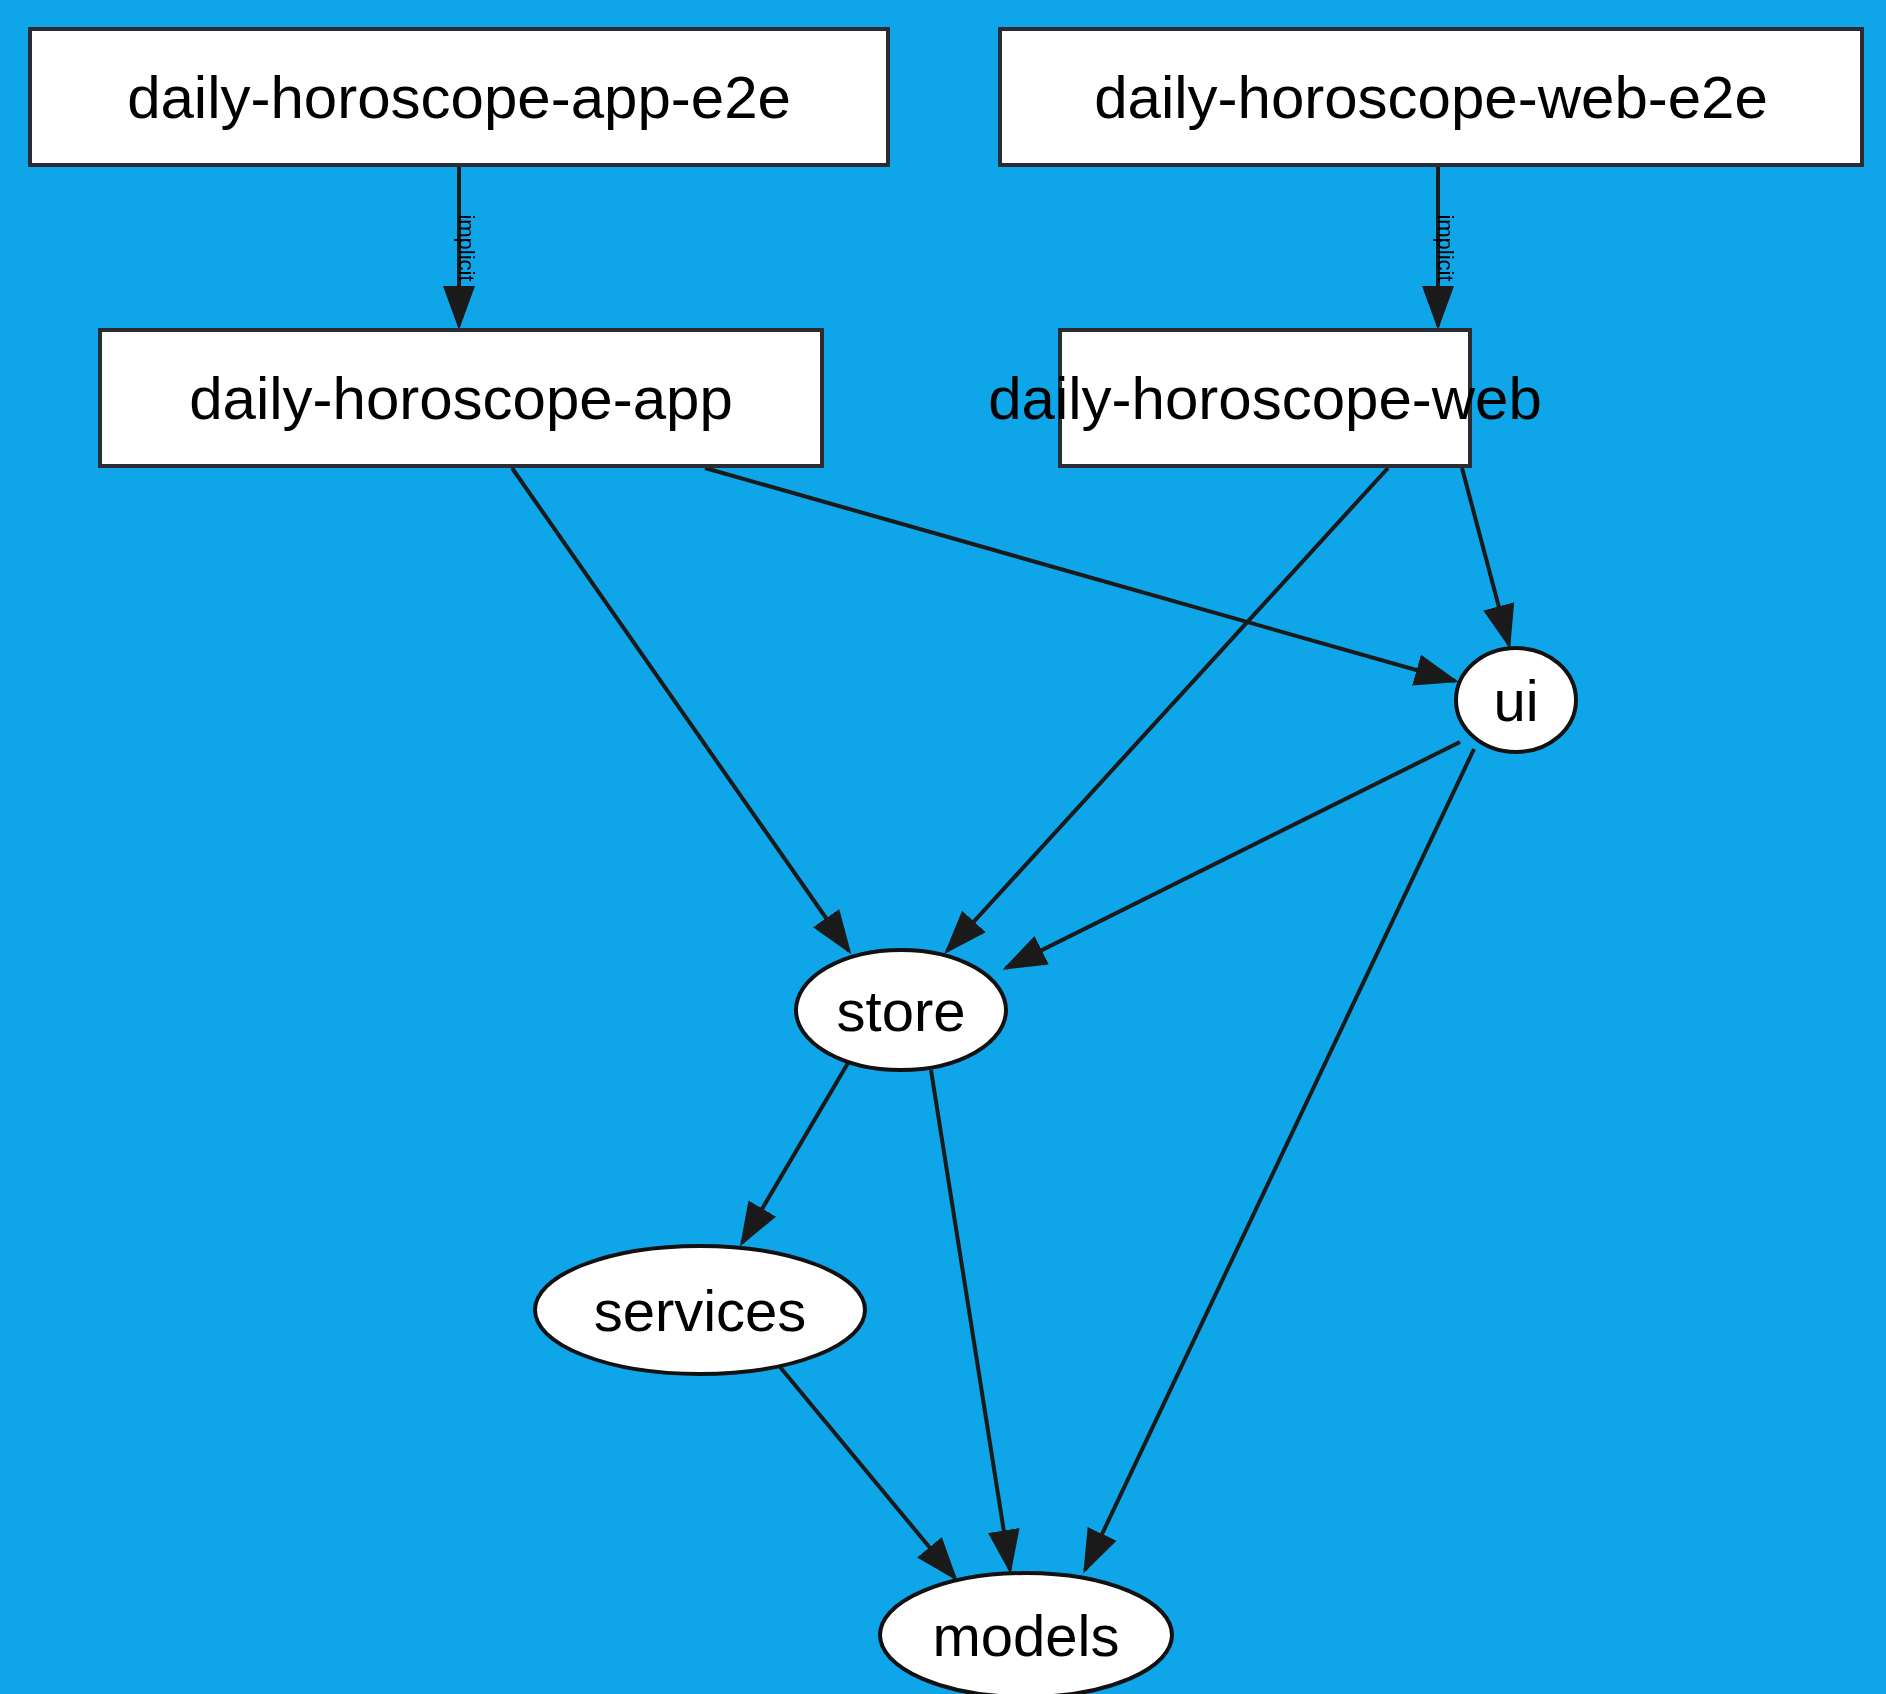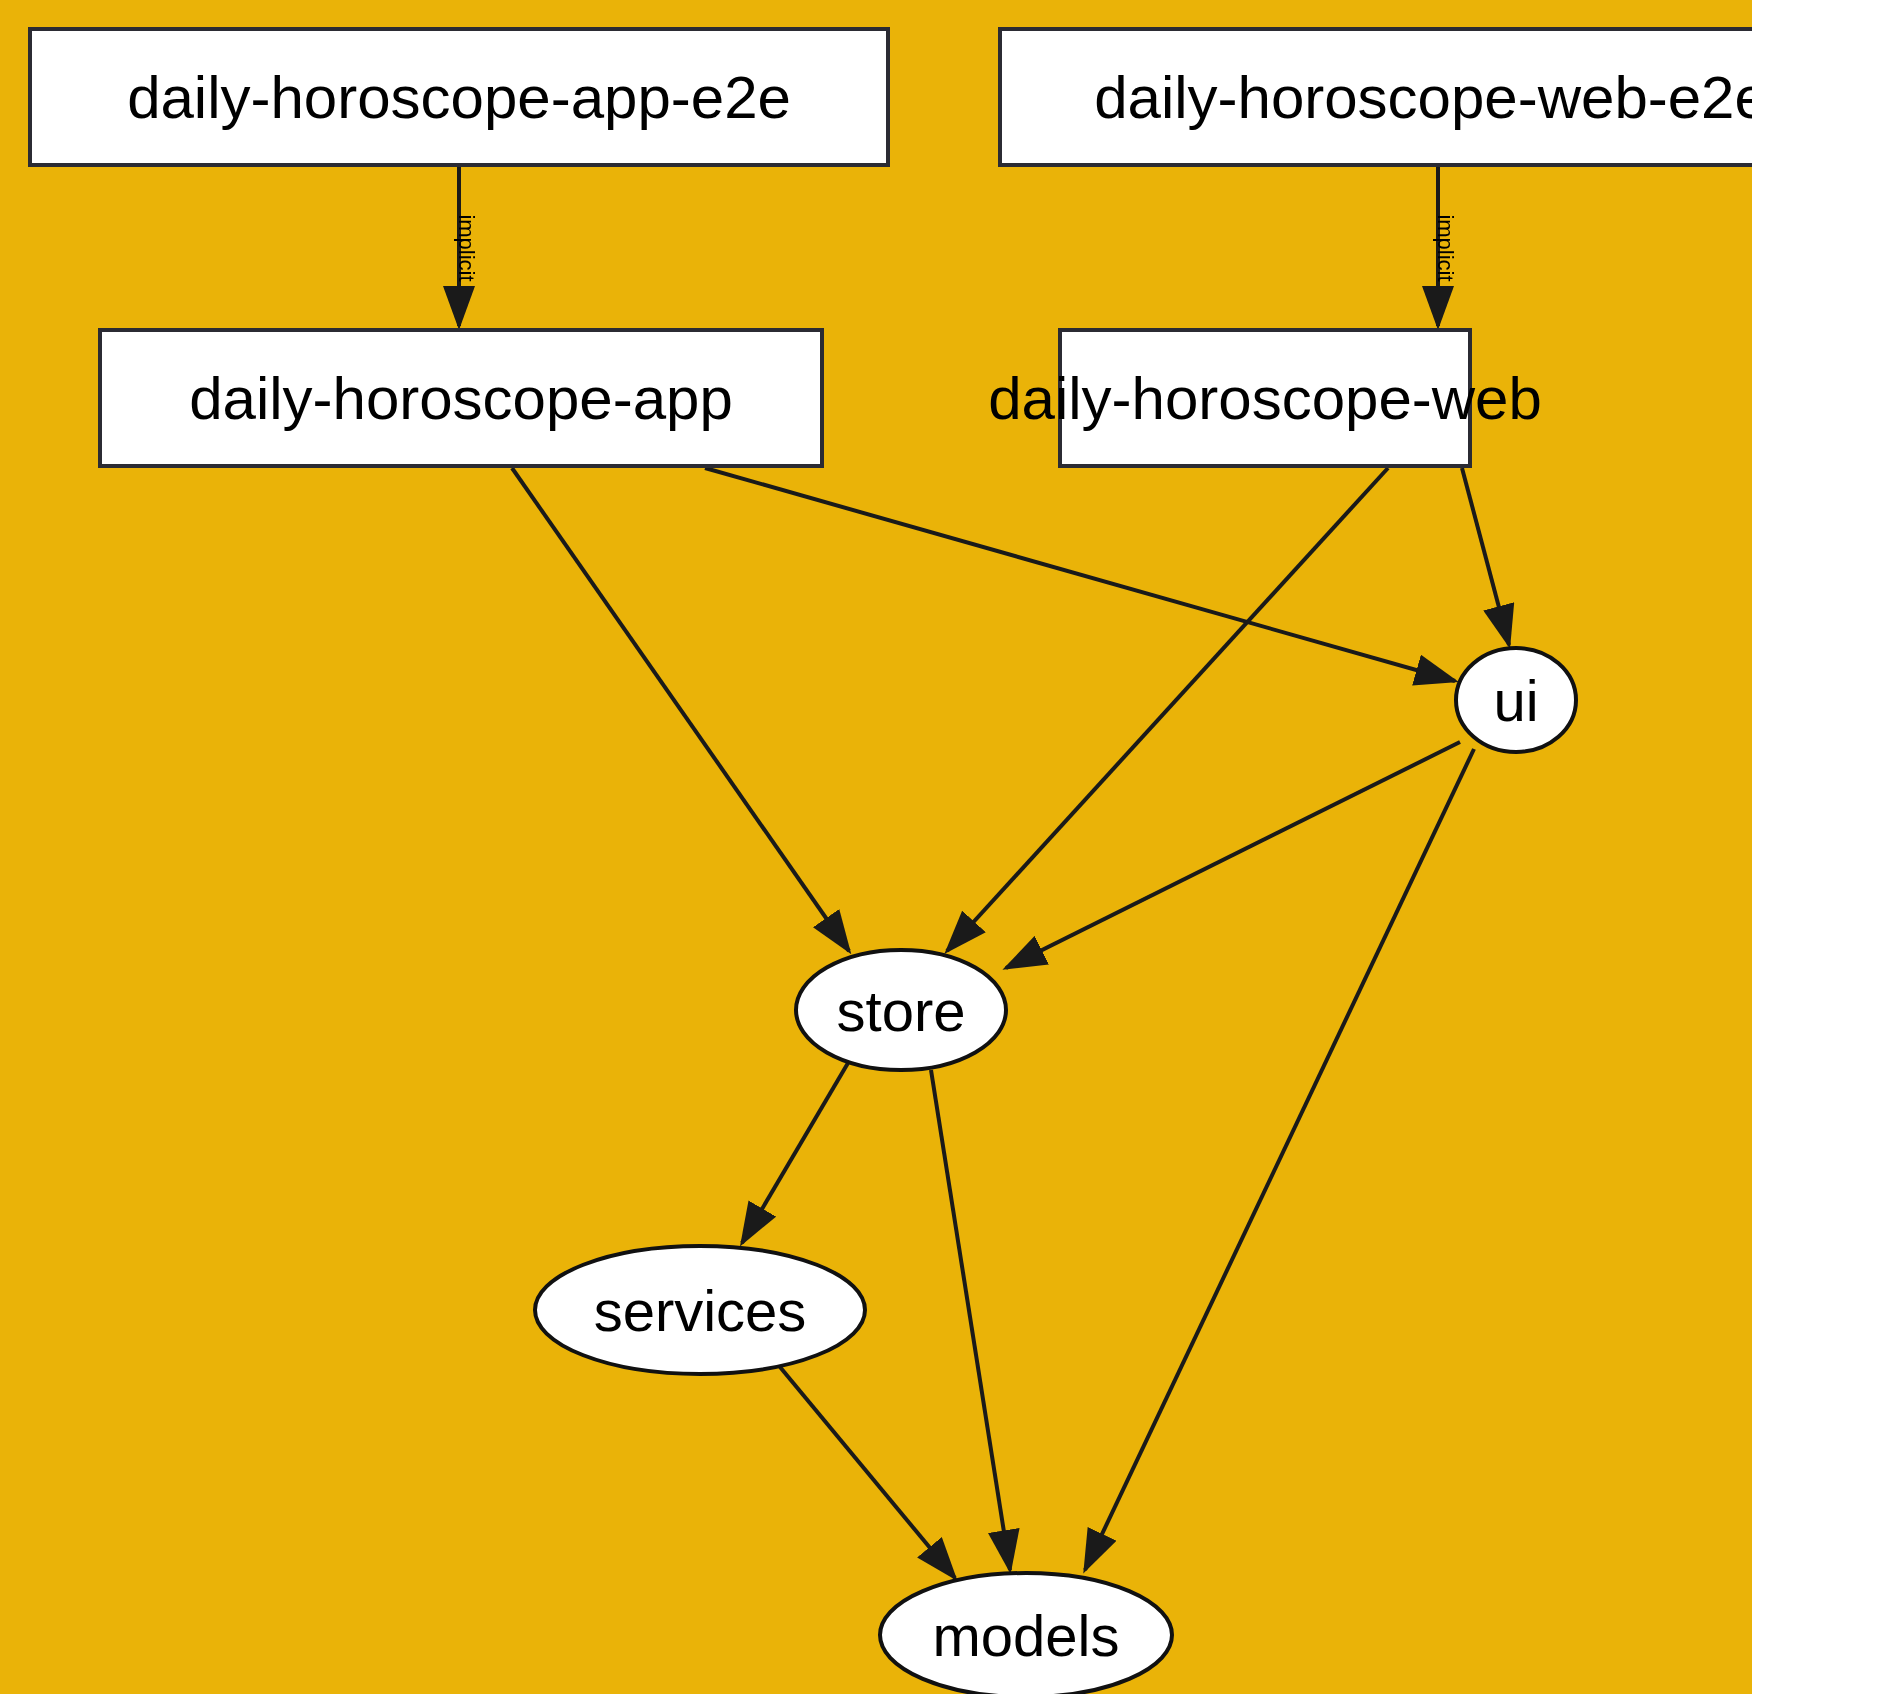--- a/index.html
+++ b/index.html
@@ -5,23 +5,23 @@
   html, body {
     margin: 0;
     padding: 0;
     background: #ffffff;
   }
   body {
     font-family: "Liberation Sans", sans-serif;
   }
   #graph-canvas {
     position: relative;
-    width: 1752px;
+    width: 1886px;
     height: 1694px;
-    background: #eab308;
+    background: #0ea5e9;
     overflow: hidden;
   }
   #graph-svg {
     position: absolute;
     top: 0;
     left: 0;
     width: 1886px;
     height: 1694px;
   }
   .node-box-label,

